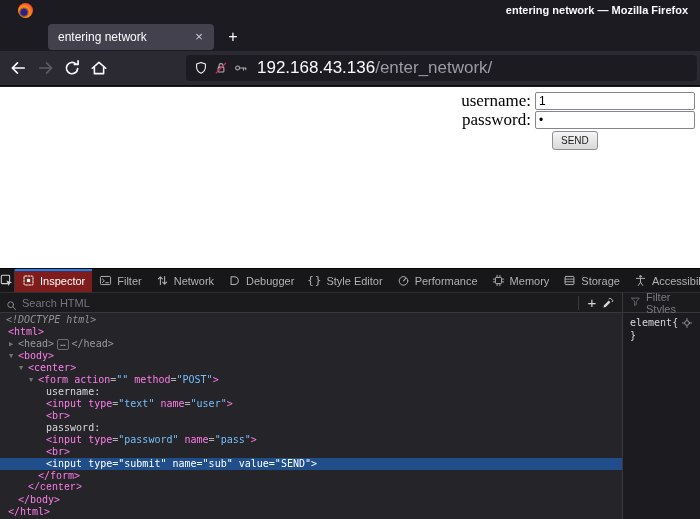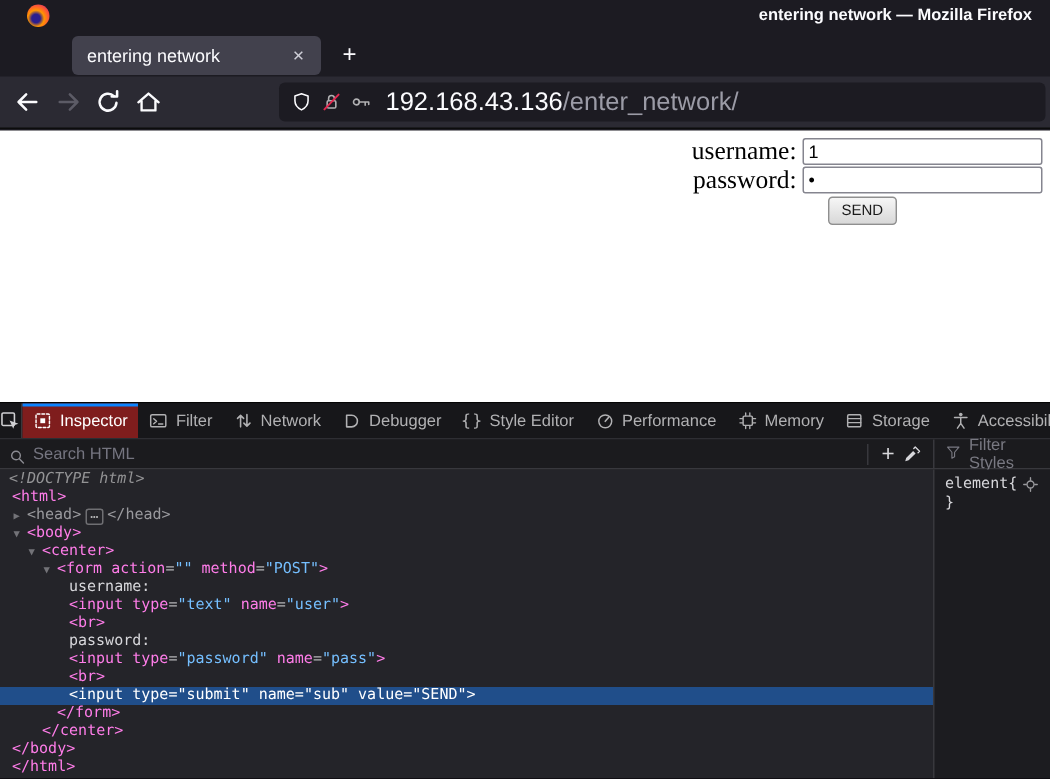--- a/index.html
+++ b/index.html
@@ -269,22 +269,22 @@
         <div class="mrow" style="padding-left: 28px;"><span class="twisty" style="left: 19px;">▼</span><span class="c-tag">&lt;center&gt;</span></div>
         <div class="mrow" style="padding-left: 38px;"><span class="twisty" style="left: 29px;">▼</span><span class="c-tag">&lt;form </span><span class="c-tag">action</span><span class="c-punc">=</span><span class="c-val">""</span><span class="c-tag"> method</span><span class="c-punc">=</span><span class="c-val">"POST"</span><span class="c-tag">&gt;</span></div>
         <div class="mrow" style="padding-left: 46px;"><span class="c-txt">username:</span></div>
         <div class="mrow" style="padding-left: 46px;"><span class="c-tag">&lt;input </span><span class="c-tag">type</span><span class="c-punc">=</span><span class="c-val">"text"</span><span class="c-tag"> name</span><span class="c-punc">=</span><span class="c-val">"user"</span><span class="c-tag">&gt;</span></div>
         <div class="mrow" style="padding-left: 46px;"><span class="c-tag">&lt;br&gt;</span></div>
         <div class="mrow" style="padding-left: 46px;"><span class="c-txt">password:</span></div>
         <div class="mrow" style="padding-left: 46px;"><span class="c-tag">&lt;input </span><span class="c-tag">type</span><span class="c-punc">=</span><span class="c-val">"password"</span><span class="c-tag"> name</span><span class="c-punc">=</span><span class="c-val">"pass"</span><span class="c-tag">&gt;</span></div>
         <div class="mrow" style="padding-left: 46px;"><span class="c-tag">&lt;br&gt;</span></div>
         <div class="mrow selected" style="padding-left: 46px;"><span class="c-tag">&lt;input </span><span class="c-tag">type</span><span class="c-punc">=</span><span class="c-val">"submit"</span><span class="c-tag"> name</span><span class="c-punc">=</span><span class="c-val">"sub"</span><span class="c-tag"> value</span><span class="c-punc">=</span><span class="c-val">"SEND"</span><span class="c-tag">&gt;</span></div>
         <div class="mrow" style="padding-left: 38px;"><span class="c-tag">&lt;/form&gt;</span></div>
-        <div class="mrow" style="padding-left: 28px;"><span class="c-tag">&lt;/center&gt;</span></div>
-        <div class="mrow" style="padding-left: 8px;"><span class="c-tag">&lt;/body&gt;</span></div>
+        <div class="mrow" style="padding-left: 28px; font-family: Liberation Mono, monospace;"><span class="c-tag">&lt;/center&gt;</span></div>
+        <div class="mrow" style="padding-left: 18px;"><span class="c-tag">&lt;/body&gt;</span></div>
         <div class="mrow" style="padding-left: 8px;"><span class="c-tag">&lt;/html&gt;</span></div>
       </div>
 
     <div class="dt-rules">
       <div class="rule-line1">
         <span>element</span>
           <span> {</span>
         <span class="rule-spacer"></span>
         <span class="target-ico"><svg viewBox="0 0 16 16">
               <circle cx="8" cy="8" r="3.1" fill="none" stroke="currentColor" stroke-linecap="round" stroke-linejoin="round" stroke-width="1.2"></circle>

